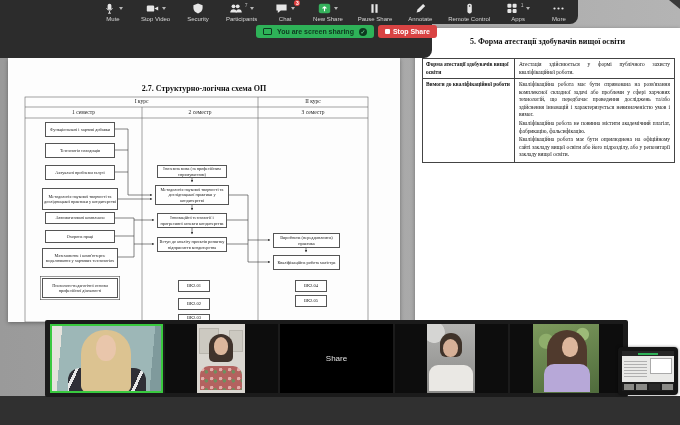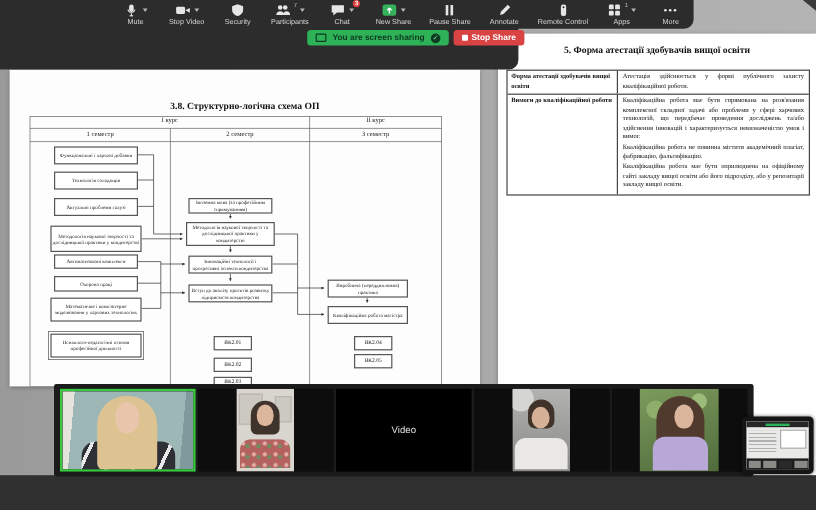--- a/index.html
+++ b/index.html
@@ -108,21 +108,21 @@
       <div class="rd-text">
         <p>Кваліфікаційна робота має бути спрямована на розв'язання комплексної складної задачі або проблеми у сфері харчових технологій, що передбачає проведення досліджень та/або здійснення інновацій і характеризується невизначеністю умов і вимог.</p>
         <p>Кваліфікаційна робота не повинна містити академічний плагіат, фабрикацію, фальсифікацію.</p>
         <p>Кваліфікаційна робота має бути оприлюднена на офіційному сайті закладу вищої освіти або його підрозділу, або у репозитарії закладу вищої освіти.</p>
       </div>
     </div>
   </div>
 </div>
 
 <div class="left-page">
-  <div class="ld-title">3.8. Структурно-логічна схема ОП</div>
+  <div class="ld-title">2.7. Структурно-логічна схема ОП</div>
 
   <svg class="gridsvg" width="392" height="264">
     <defs>
       <marker id="arr" markerWidth="5" markerHeight="5" refX="3.6" refY="2" orient="auto">
         <path d="M0,0L4,2L0,4z" fill="#333"></path>
       </marker>
     </defs>
     <g stroke="#666" stroke-width="0.6" fill="none">
       <rect x="17" y="39" width="343" height="225"></rect>
       <line x1="17" y1="49" x2="360" y2="49"></line>
@@ -328,21 +328,21 @@
       <div class="abs wall2"></div>
       <div class="abs win2"></div>
       <div class="abs win2b"></div>
       <div class="abs body2"></div>
       <div class="abs hair2"></div>
       <div class="abs face2"></div>
     </div>
   </div>
 
   <div class="tile" style="left:235px;background:#000;">
-    <div class="tile-name">Video</div>
+    <div class="tile-name">Share</div>
   </div>
 
   <div class="tile" style="left:350px;">
     <div class="vid" style="left:32px;width:48px;">
       <div class="abs wall4"></div>
       <div class="abs body4"></div>
       <div class="abs hair4"></div>
       <div class="abs face4"></div>
     </div>
   </div>

